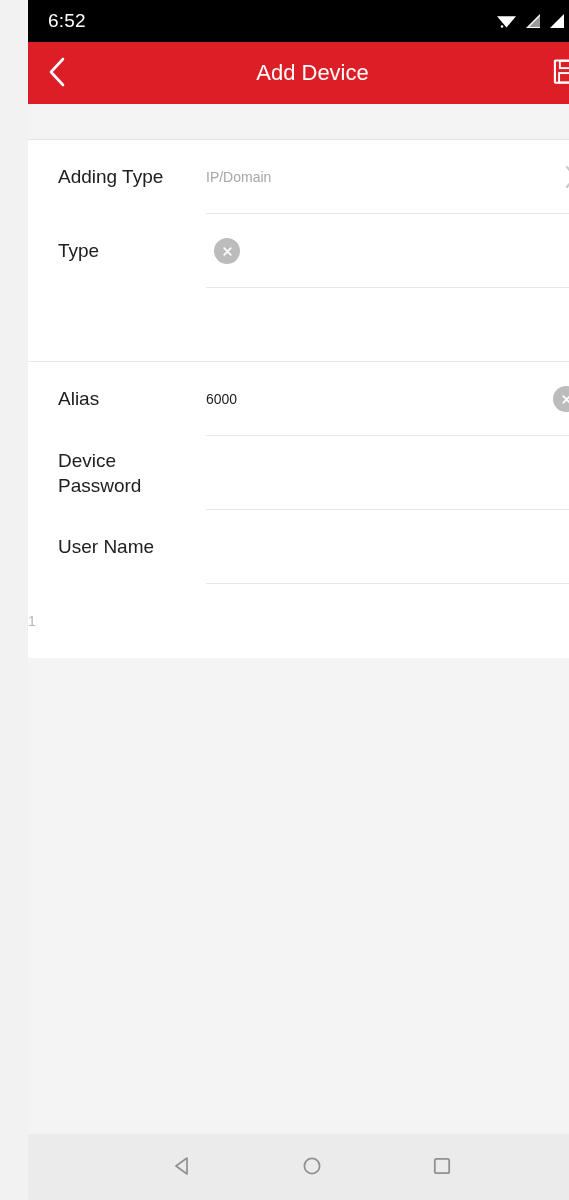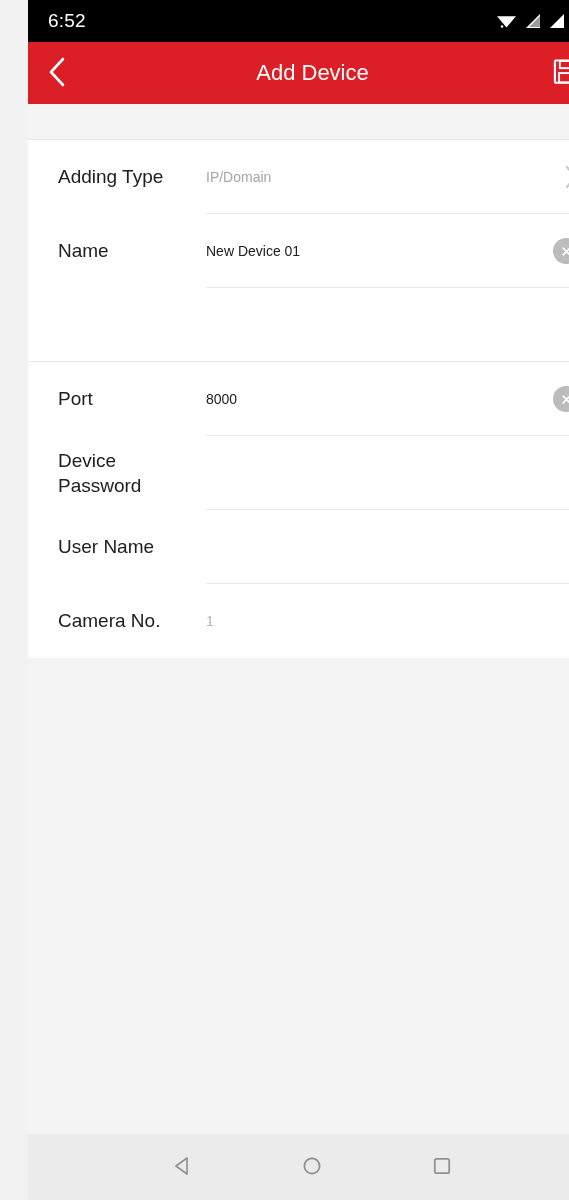--- a/index.html
+++ b/index.html
@@ -266,41 +266,40 @@
         <div class="row-value placeholder">IP/Domain</div>
         <span class="chevron-right">
           <svg width="16" height="26" viewBox="0 0 16 26">
             <path d="M4 3 L12 13 L4 23" fill="none" stroke="#c9c9c9" stroke-width="2.1" stroke-linecap="round" stroke-linejoin="round"></path>
           </svg>
         </span>
       </div>
     </div>
 
     <div class="form-row">
-      <div class="row-label">Name</div>
-      <div class="row-value-wrap bordered">
-        <div class="row-value">New Device 01</div>
+      <div class="row-label">Type</div>
+      <div class="row-value-wrap bordered">
         <button class="clear-btn">
           <svg width="13" height="13" viewBox="0 0 13 13">
             <path d="M3.2 3.2 L9.8 9.8 M9.8 3.2 L3.2 9.8" stroke="#ffffff" stroke-width="1.7" stroke-linecap="round"></path>
           </svg>
         </button>
       </div>
     </div>
 
     <div class="form-row">
       <div class="row-value-wrap bordered">
         <div class="row-value"></div>
       </div>
     </div>
 
     <div class="form-row">
-      <div class="row-label">Port</div>
-      <div class="row-value-wrap bordered">
-        <div class="row-value">8000</div>
+      <div class="row-label">Alias</div>
+      <div class="row-value-wrap bordered">
+        <div class="row-value">6000</div>
         <button class="clear-btn">
           <svg width="13" height="13" viewBox="0 0 13 13">
             <path d="M3.2 3.2 L9.8 9.8 M9.8 3.2 L3.2 9.8" stroke="#ffffff" stroke-width="1.7" stroke-linecap="round"></path>
           </svg>
         </button>
       </div>
     </div>
 
     <div class="form-row">
       <div class="row-label">Device Password</div>
@@ -310,21 +309,20 @@
     </div>
 
     <div class="form-row">
       <div class="row-label">User Name</div>
       <div class="row-value-wrap bordered">
         <div class="row-value"></div>
       </div>
     </div>
 
     <div class="form-row">
-      <div class="row-label">Camera No.</div>
       <div class="row-value-wrap">
         <div class="row-value dim">1</div>
       </div>
     </div>
 
   </div>
 
   <div class="body-fill"></div>
 
   <div class="nav-bar">

